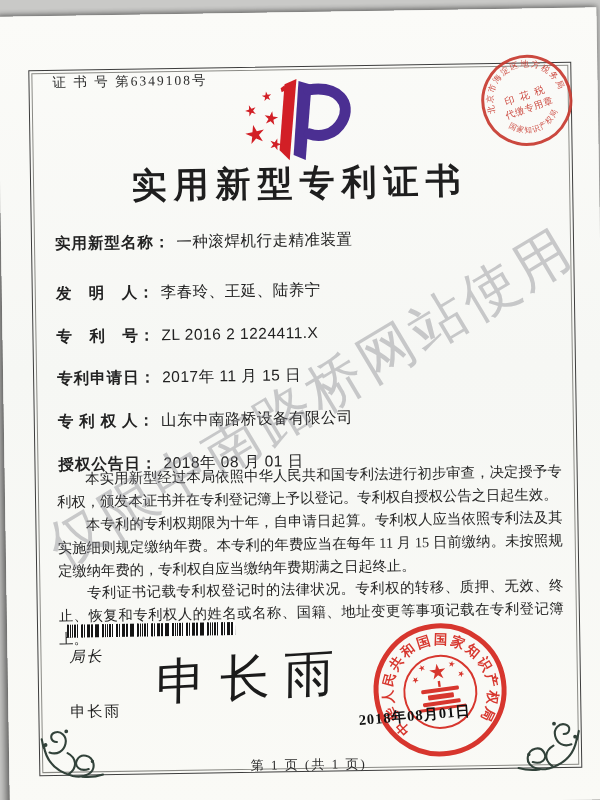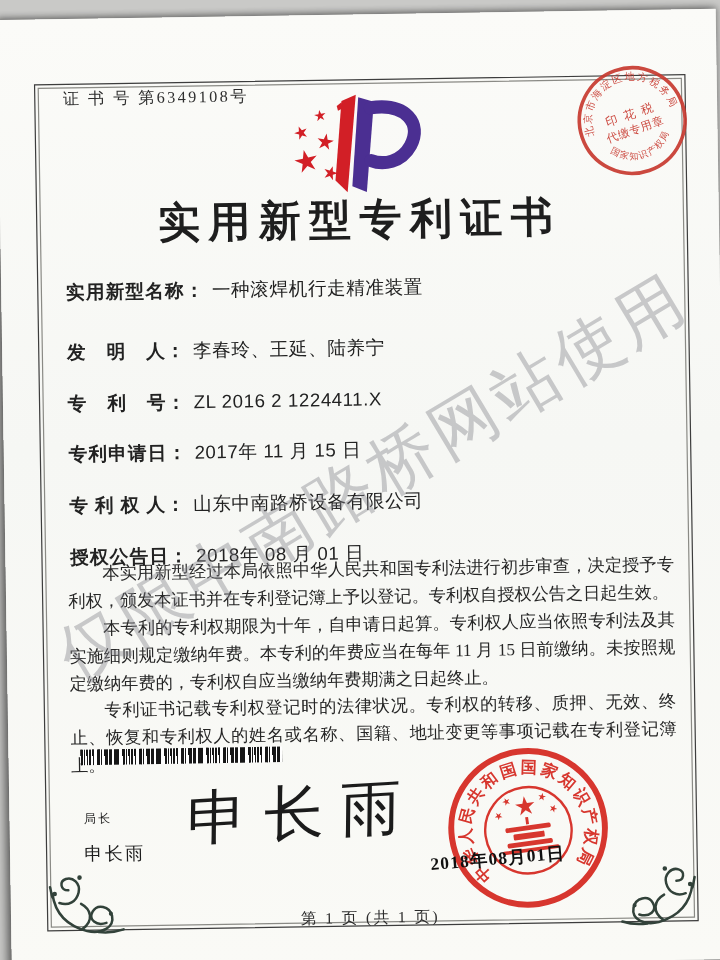--- a/index.html
+++ b/index.html
@@ -27,21 +27,21 @@
   .field-row .val{margin-left:6px;font-family:"Liberation Sans","DejaVu Sans",sans-serif;letter-spacing:.5px;}
   .row-0{top:0px}.row-1{top:50px}.row-2{top:93px}.row-3{top:135px}.row-4{top:178px}.row-5{top:221px}
   .body-text{position:absolute;left:52px;right:42px;top:452px;font-size:14.3px;line-height:1.6;
              color:#262626;text-align:justify;}
   .body-text p{margin:0;text-indent:2em;}
   .barcode{position:absolute;left:60px;top:609px;width:168px;height:13px;
     background:
       repeating-linear-gradient(90deg,#161616 0 2px,transparent 2px 3px,#161616 3px 4px,transparent 4px 7px),
       repeating-linear-gradient(90deg,#161616 0 1px,transparent 1px 5px);
     background-color:#fff;}
-  .director-label{position:absolute;left:62px;top:660px;font-size:10px;color:#1d1d1d;letter-spacing:2px;}
+  .director-label{position:absolute;left:62px;top:632px;font-size:15px;color:#1d1d1d;letter-spacing:2px;font-style:italic;}
   .director-name{position:absolute;left:62px;top:687px;font-size:15px;color:#1d1d1d;letter-spacing:2px;}
   .signature{position:absolute;left:148px;top:630px;width:260px;font-size:50px;color:#1b1b1b;
              transform:rotate(-2.5deg) skewX(-4deg);letter-spacing:14px;font-weight:400;}
   .seal{position:absolute;left:352px;top:600px;width:160px;height:160px;transform:rotate(-7deg);opacity:.93;}
   .seal-date{position:absolute;left:350px;top:694px;width:170px;font-size:14.5px;color:#101010;
              letter-spacing:1px;transform:rotate(-4deg);z-index:6;font-weight:600;}
   .page-footer{position:absolute;left:0;right:0;top:744px;text-align:center;font-size:13px;
                letter-spacing:2px;color:#2b2b2b;}
   .flourish{position:absolute;width:76px;height:76px;z-index:3;}
   .flourish-bl{left:31px;top:689px;}

